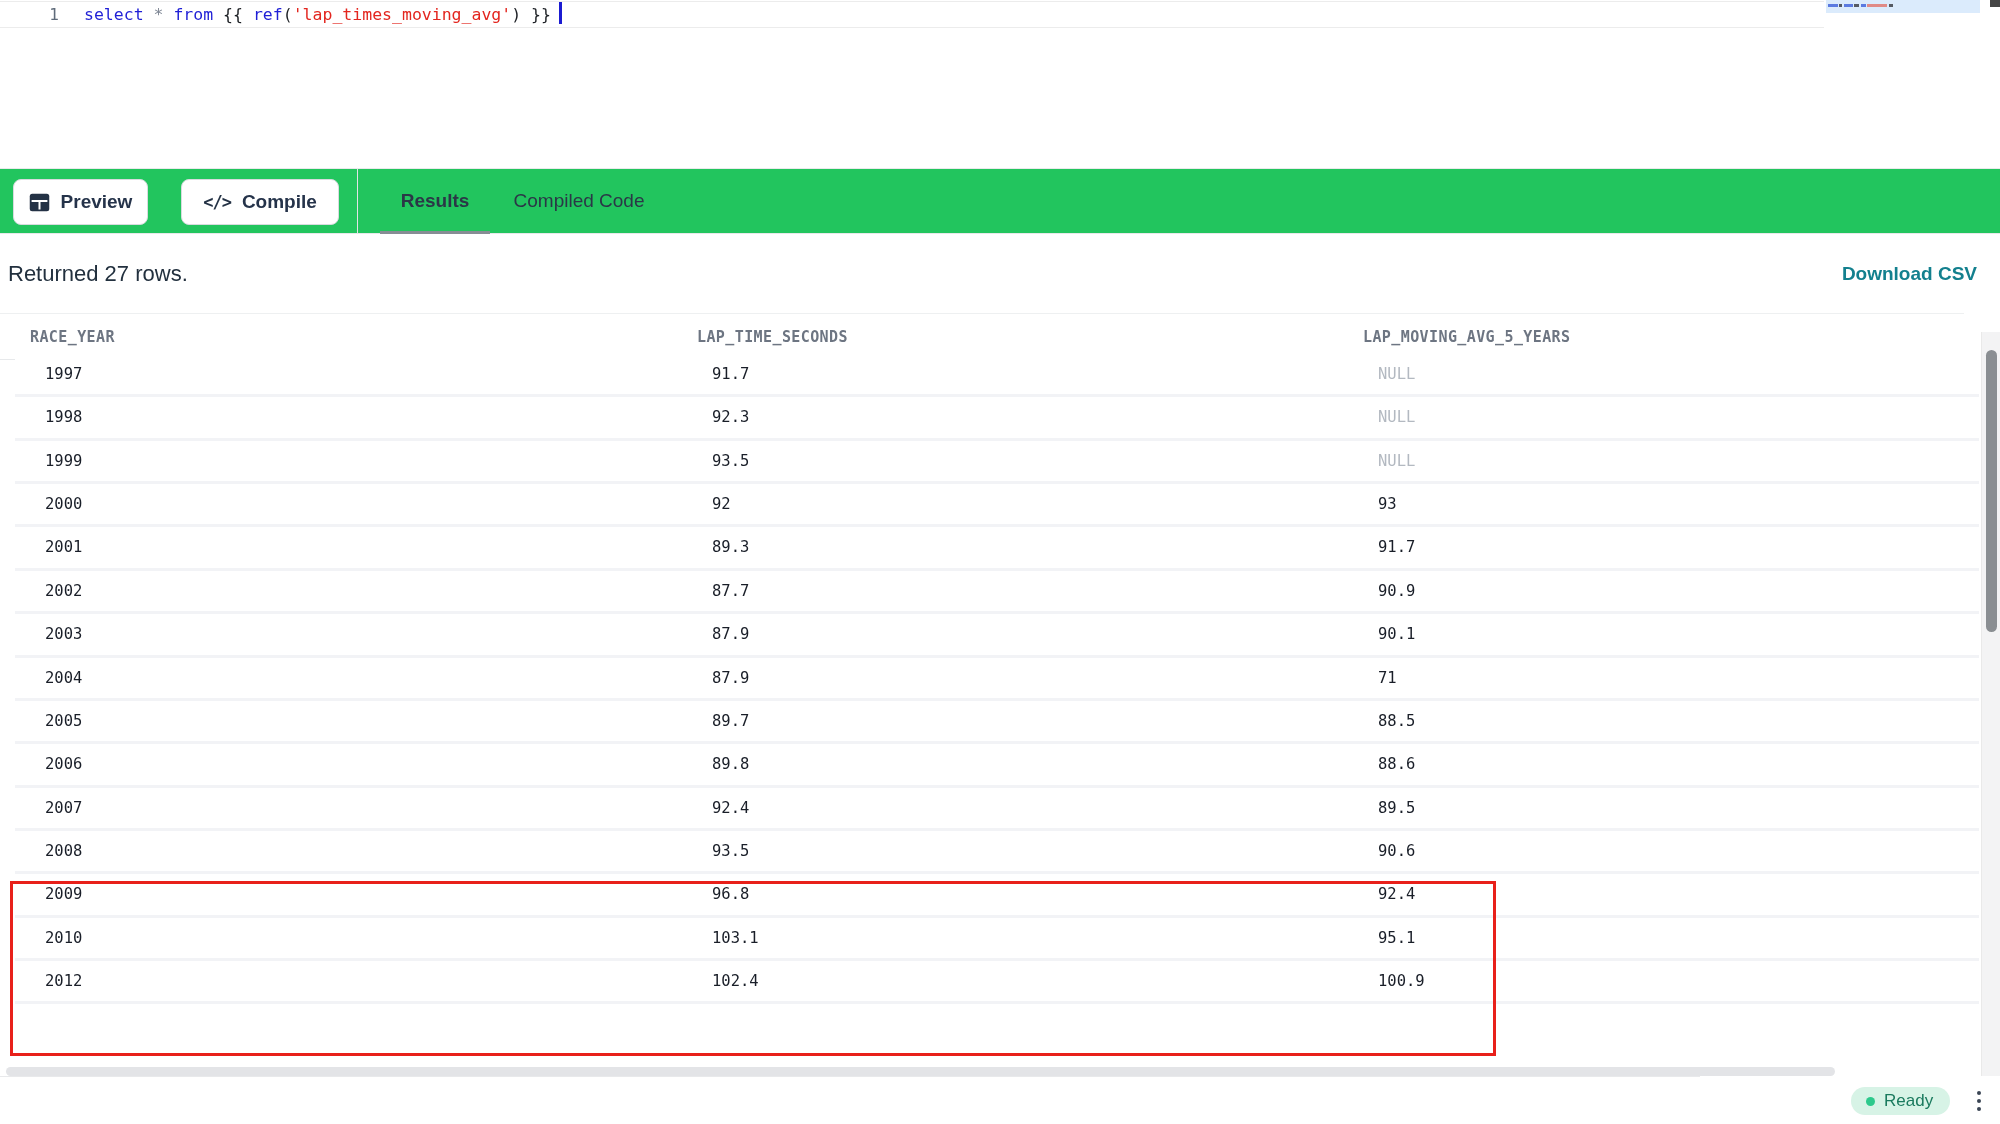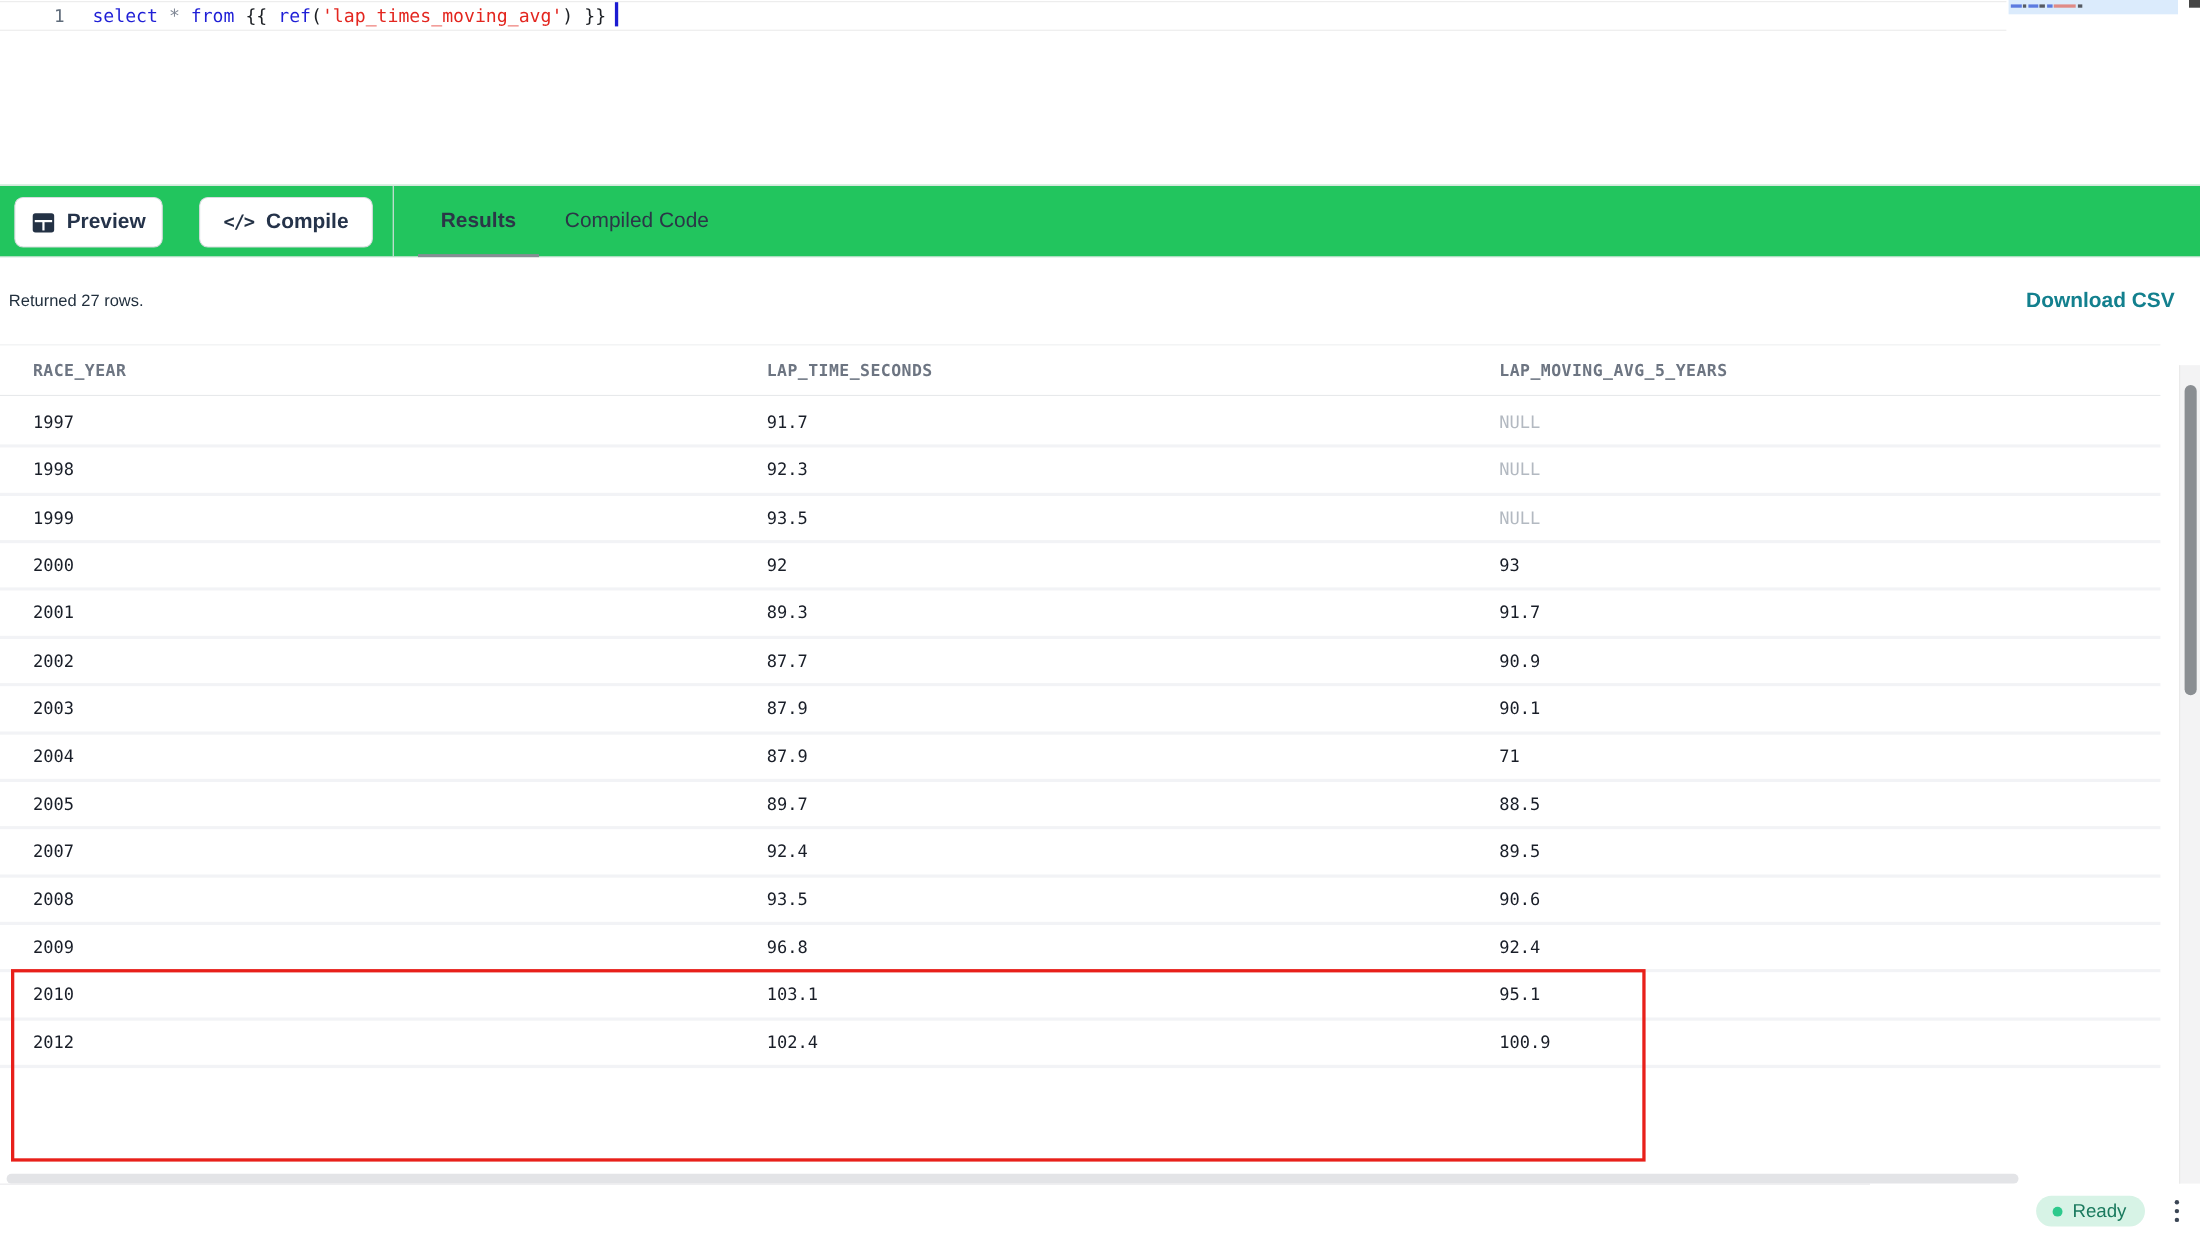--- a/index.html
+++ b/index.html
@@ -36,31 +36,31 @@
   .toolbar-divider { position:absolute; left:357px; top:0; width:1px; height:64px; background:#e2e3e6; }
   .tab { position:absolute; top:0; height:64px; display:flex; align-items:center; justify-content:center;
     font-size:19px; color:#2b3747; cursor:pointer; }
   .tab-results { left:380px; width:110px; font-weight:600; }
   .tab-compiled { left:503px; width:152px; font-weight:400; }
   .tab-underline { position:absolute; left:0; bottom:-1px; width:100%; height:3.5px; background:#878d94; }
 
   
   .meta { position:absolute; left:0; top:234px; width:2000px; height:79px; background:#fff;
     display:flex; align-items:center; justify-content:space-between; padding:0 23px 0 8px; }
-  .summary { font-size:15px; color:#22303e; }
+  .summary { font-size:22px; color:#22303e; }
   .download { font-size:19px; color:#13808e; font-weight:600; cursor:pointer; }
 
   
   .table { position:absolute; left:0; top:313px; width:2000px; height:743px; background:#fff; }
   .thead { position:absolute; left:0; top:0; width:1964px; height:47px; background:#fff;
     border-top:1px solid #eef0f1; border-bottom:1px solid #e7e9eb; }
   .hcell { position:absolute; top:14px; font-family:"DejaVu Sans Mono", monospace; font-weight:bold;
     font-size:15px; color:#6d7582; letter-spacing:0.4px; }
   .c1 { left:30px; } .c2 { left:697px; } .c3 { left:1363px; }
-  .rows { position:absolute; left:0; top:51px; width:1964px; }
+  .rows { position:absolute; left:0; top:41px; width:1964px;padding-left:15px; }
   .trow { position:relative; width:1964px; height:43.37px; background:#fff; border-bottom:3px solid #f2f3f6; }
   .cell { position:absolute; top:11px; font-family:"DejaVu Sans Mono", monospace; font-size:15.5px; color:#191e28; }
   .cell.null { color:#b3b9c1; }
 
   .red-box { position:absolute; left:10px; top:881px; width:1486px; height:175px;
     border:3px solid #e8201a; z-index:6; pointer-events:none; }
 
   
   .vscroll-track { position:absolute; left:1981px; top:332px; width:19px; height:744px;
     background:#f3f3f4; border-left:1px solid #e9e9e9; }
@@ -171,20 +171,25 @@
           <span class="cell c1">2004</span>
           <span class="cell c2">87.9</span>
           <span class="cell c3">71</span>
         </div>
         <div class="trow">
           <span class="cell c1">2005</span>
           <span class="cell c2">89.7</span>
           <span class="cell c3">88.5</span>
         </div>
         <div class="trow">
+          <span class="cell c1">2006</span>
+          <span class="cell c2">89.8</span>
+          <span class="cell c3">88.6</span>
+        </div>
+        <div class="trow">
           <span class="cell c1">2007</span>
           <span class="cell c2">92.4</span>
           <span class="cell c3">89.5</span>
         </div>
         <div class="trow">
           <span class="cell c1">2008</span>
           <span class="cell c2">93.5</span>
           <span class="cell c3">90.6</span>
         </div>
         <div class="trow">

